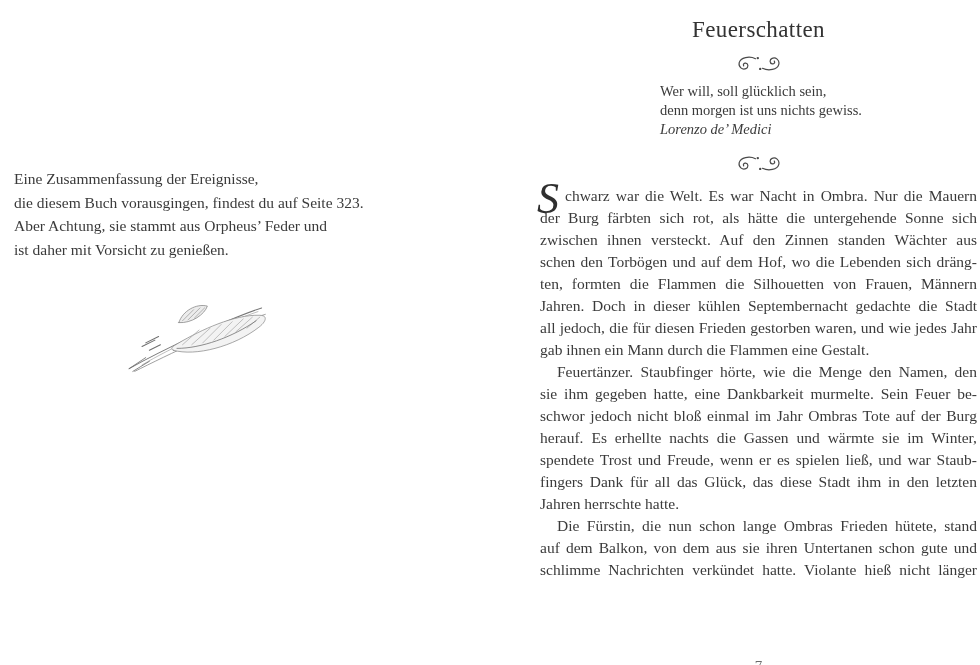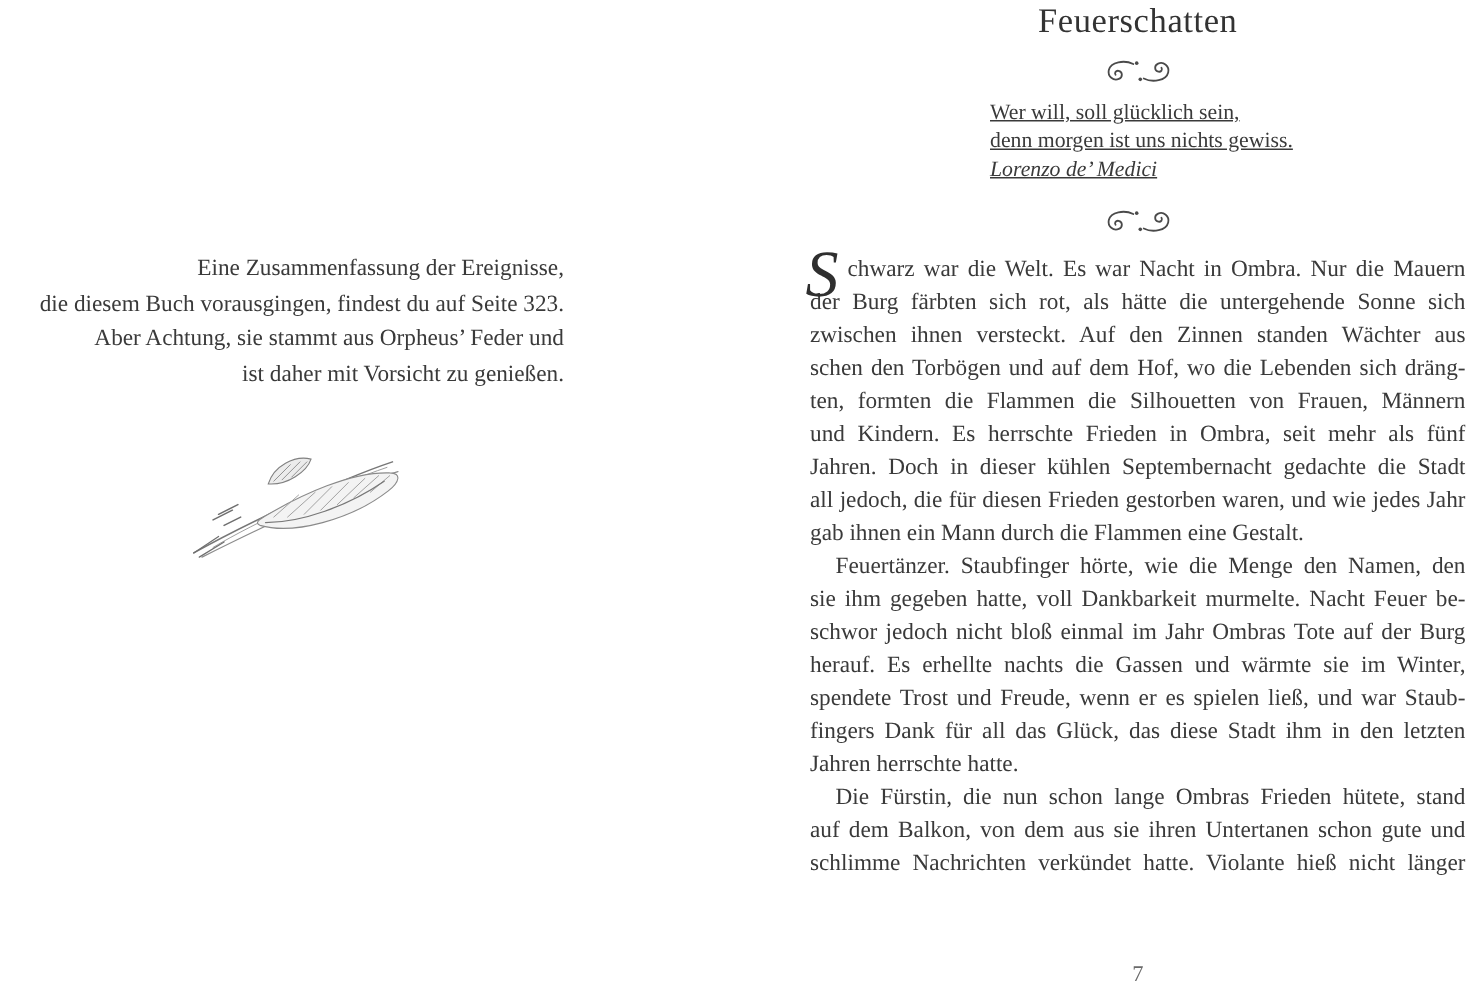--- a/index.html
+++ b/index.html
@@ -2,34 +2,34 @@
 <html><head>
 <meta charset="utf-8">
 <style>
   html,body{margin:0;padding:0;background:#ffffff;}
   .spread{
     position:relative;width:980px;height:665px;background:#ffffff;
     font-family:"Liberation Serif", serif;color:#3a3a3a;overflow:hidden;
   }
   
   .left-note{
-    position:absolute;left:0;top:167px;width:376px;
-    text-align:right;font-size:15.5px;line-height:23.5px;
+    position:absolute;left:14px;top:167px;width:376px;
+    text-align:left;font-size:15.5px;line-height:23.5px;
   }
   .illustration{position:absolute;left:120px;top:284px;width:160px;height:92px;}
   
-  .right-col{position:absolute;left:540px;top:0;width:437px;height:529px;}
+  .right-col{position:absolute;left:540px;top:16px;width:437px;height:529px;}
   .chapter-title{
     position:absolute;top:1px;left:0;width:100%;text-align:center;
     font-size:23px;letter-spacing:.4px;color:#333;
   }
   .ornament{position:absolute;left:0;width:100%;display:flex;justify-content:center;}
   .orn1{top:39px;}
   .orn2{top:139px;}
-  .epigraph{position:absolute;top:66px;left:120px;font-size:14.5px;line-height:19px;text-decoration:underline;}
+  .epigraph{position:absolute;top:66px;left:120px;font-size:14.5px;line-height:19px;}
   .epigraph .attribution{font-style:italic;}
   .body-text{position:absolute;top:169px;left:0;width:437px;font-size:15.5px;line-height:22px;}
   .line{
     height:22px;overflow:hidden;
     text-align:justify;text-align-last:justify;
   }
   .line.endp{text-align:center;text-align-last:left;}
   .line.indent{text-indent:17px;}
   .line.dc{position:relative;text-indent:25px;overflow:visible;}
   .dropcap{
@@ -109,26 +109,25 @@
         <circle cx="24.2" cy="13.4" r="1.2" fill="#4a4a4a"></circle>
       </svg>
     </div>
 
     <div class="body-text">
         <div class="line dc"><span class="dropcap">S</span>chwarz war die Welt. Es war Nacht in Ombra. Nur die Mauern</div>
         <div class="line">der Burg färbten sich rot, als hätte die untergehende Sonne sich</div>
         <div class="line">zwischen ihnen versteckt. Auf den Zinnen standen Wächter aus</div>
         <div class="line">schen den Torbögen und auf dem Hof, wo die Lebenden sich dräng-</div>
         <div class="line">ten, formten die Flammen die Silhouetten von Frauen, Männern</div>
-        <div class="line">und Kindern. Es herrschte Frieden in Ombra, seit mehr als fünf</div>
         <div class="line">Jahren. Doch in dieser kühlen Septembernacht gedachte die Stadt</div>
         <div class="line">all jedoch, die für diesen Frieden gestorben waren, und wie jedes Jahr</div>
         <div class="line endp">gab ihnen ein Mann durch die Flammen eine Gestalt.</div>
         <div class="line indent">Feuertänzer. Staubfinger hörte, wie die Menge den Namen, den</div>
-        <div class="line">sie ihm gegeben hatte, voll Dankbarkeit murmelte. Nacht Feuer be-</div>
+        <div class="line">sie ihm gegeben hatte, eine Dankbarkeit murmelte. Sein Feuer be-</div>
         <div class="line">schwor jedoch nicht bloß einmal im Jahr Ombras Tote auf der Burg</div>
         <div class="line">herauf. Es erhellte nachts die Gassen und wärmte sie im Winter,</div>
         <div class="line">spendete Trost und Freude, wenn er es spielen ließ, und war Staub-</div>
         <div class="line">fingers Dank für all das Glück, das diese Stadt ihm in den letzten</div>
         <div class="line endp">Jahren herrschte hatte.</div>
         <div class="line indent">Die Fürstin, die nun schon lange Ombras Frieden hütete, stand</div>
         <div class="line">auf dem Balkon, von dem aus sie ihren Untertanen schon gute und</div>
         <div class="line">schlimme Nachrichten verkündet hatte. Violante hieß nicht länger</div>
       </div>
 

